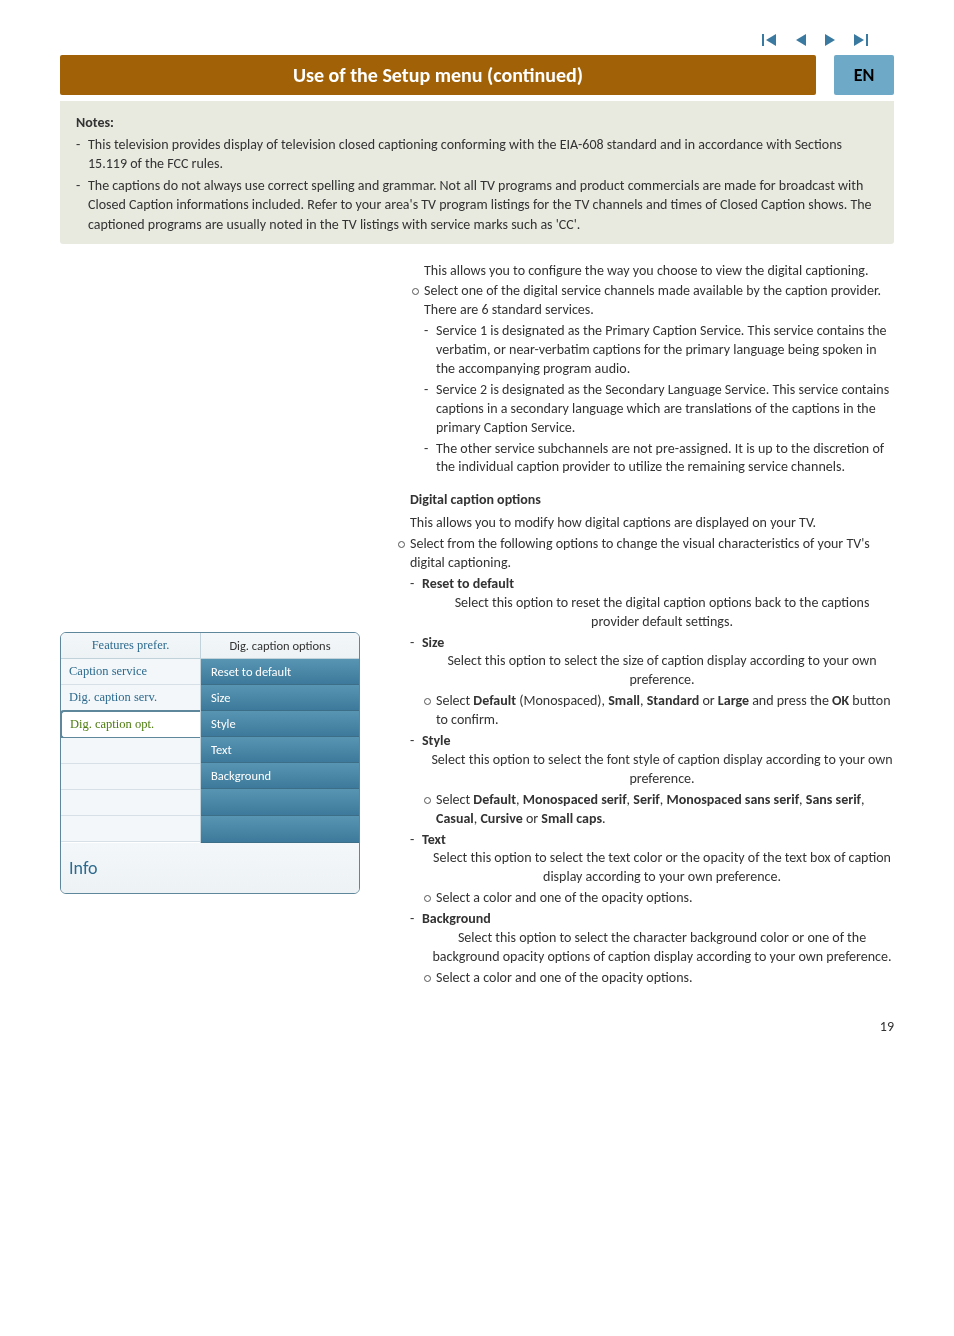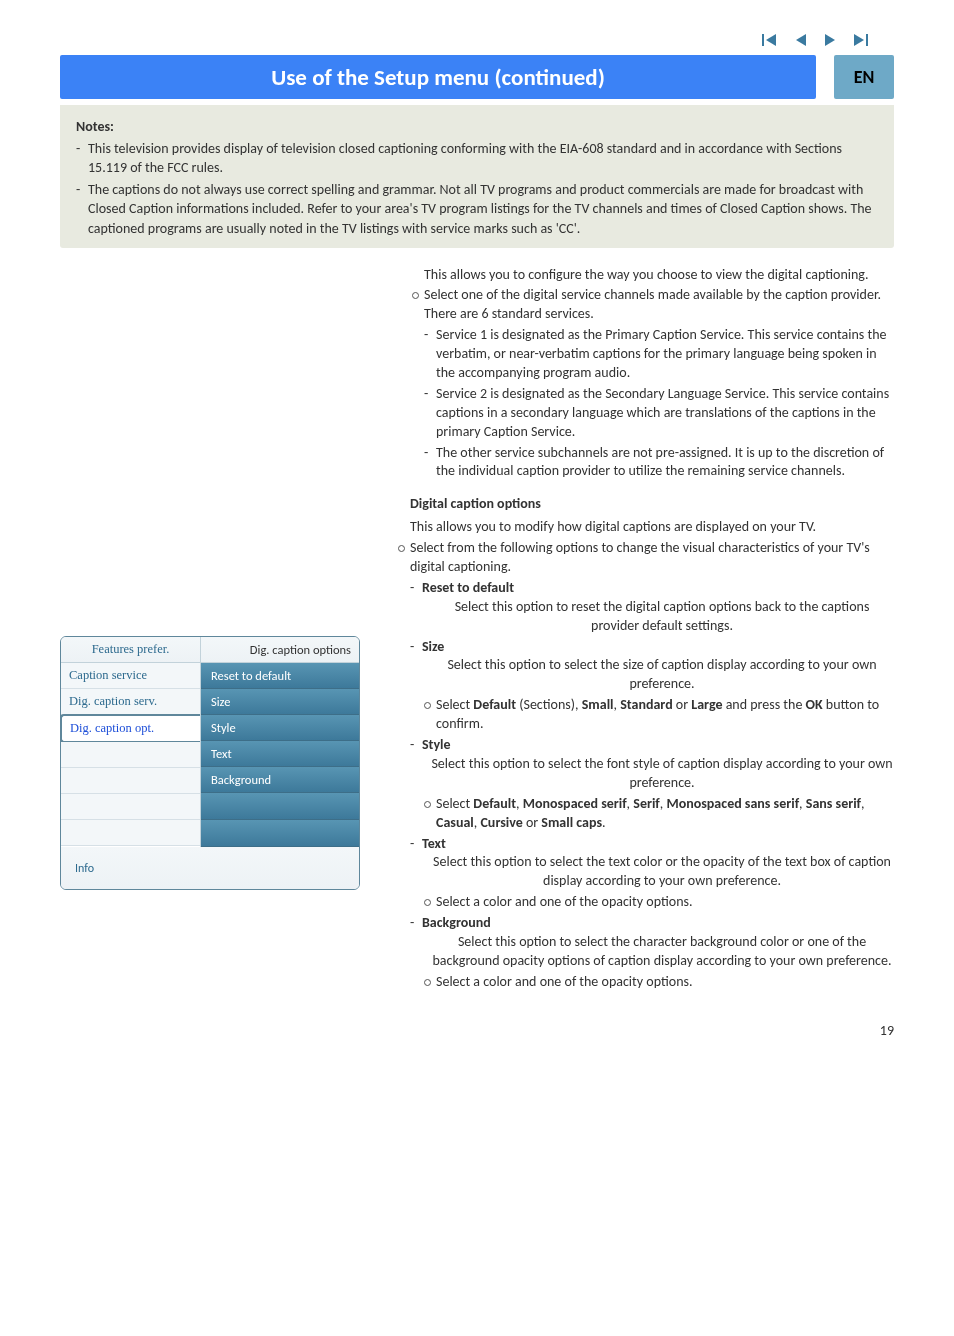--- a/index.html
+++ b/index.html
@@ -9,24 +9,24 @@
     color: #333;
     width: 954px;
     background: #fff;
   }
   .page { padding: 30px 60px 40px 60px; }
   .nav-icons { text-align: right; padding-right: 20px; }
   .nav-icons svg { margin: 0 6px; display:inline-block; vertical-align:middle; }
   .header-row { display: flex; align-items: stretch; margin-top: 8px; }
   .title-bar {
     flex: 1;
-    background: #3b82f6;
+    background: #a16207;
     color: #fff;
     font-weight: bold;
-    font-size: 23px;
+    font-size: 20px;
     padding: 8px 0;
     text-align: center;
     border-radius: 2px;
   }
   .gap { width: 18px; }
   .lang-badge {
     width: 60px;
     background: #6ea9c7;
     color: #000000;
     font-weight: bold;
@@ -71,26 +71,26 @@
   .panel-header {
     color: #2d6a8e;
     padding: 6px 10px;
     border-bottom: 1px solid #c2d2da;
     background: linear-gradient(#f3f7f9,#e6eef2);
   }
   .panel-body { display:flex; }
   .panel-left { width: 140px; border-right: 1px solid #c2d2da; font-family: Liberation Serif, serif; }
   .panel-right { flex:1; }
   .cellH { padding:5px 8px; color:#2d6a8e; text-align:center; border-bottom:1px solid #c2d2da; background:linear-gradient(#f3f7f9,#edf2f5); font-size:12.5px;}
-  .cellHR { padding:5px 8px; color:#333; text-align:right; border-bottom:1px solid #c2d2da; background:linear-gradient(#f3f7f9,#edf2f5); font-size:12.5px;}
+  .cellHR { padding:5px 8px; color:#333; text-align:center; border-bottom:1px solid #c2d2da; background:linear-gradient(#f3f7f9,#edf2f5); font-size:12.5px;}
   .cellL { padding:5px 8px; color:#2d6a8e; border-bottom:1px solid #d6e0e6; background:#f3f7f9; font-size:12.5px;}
-  .cellL.sel { background:#fff; color:#1d4ed8; border:2px solid #5f879b; border-right:none; margin:-1px 0 -1px -1px; border-radius:4px 0 0 4px; }
+  .cellL.sel { background:#fff; color:#4d7c0f; border:2px solid #5f879b; border-right:none; margin:-1px 0 -1px -1px; border-radius:4px 0 0 4px; }
   .cellR { padding:5px 10px; color:#fff; background:linear-gradient(#5895b3,#3d799a); border-bottom:1px solid #3d6e88; font-size:12.5px;}
   .cellR.empty { height:27px; }
-  .panel-info { padding:14px 14px; color:#2d6a8e; background:linear-gradient(#f3f7f9,#edf2f5); font-size:12px; }
+  .panel-info { padding:14px 8px; color:#2d6a8e; background:linear-gradient(#f3f7f9,#edf2f5); font-size:18px; }
   .pg-num { text-align:right; margin-top:30px; font-size:14px; }
   b { font-weight:bold; }
   .spacer { height:14px; }
 </style>
 </head>
 <body>
 
 <div class="page">
 
   <div class="nav-icons">
@@ -191,21 +191,21 @@
         </div>
       <div class="sub2" style="margin-left:20px;">Select this option to reset the digital caption options back to the captions provider default settings.</div>
 
       <div class="dash-row" style="margin-left:0;">
           <span class="d">-</span>
           <span><b>Size</b></span>
         </div>
       <div class="sub2" style="margin-left:20px;">Select this option to select the size of caption display according to your own preference.</div>
       <div class="circ-inner" style="margin-left:12px;">
           <span class="m"></span>
-          <span><span>Select </span><b>Default</b><span> (Sections), </span><b>Small</b><span>, </span><b>Standard</b><span> or </span><b>Large</b><span> and press the </span><b>OK</b><span> button to confirm.</span></span>
+          <span><span>Select </span><b>Default</b><span> (Monospaced), </span><b>Small</b><span>, </span><b>Standard</b><span> or </span><b>Large</b><span> and press the </span><b>OK</b><span> button to confirm.</span></span>
         </div>
 
       <div class="dash-row" style="margin-left:0;">
           <span class="d">-</span>
           <span><b>Style</b></span>
         </div>
       <div class="sub2" style="margin-left:20px;">Select this option to select the font style of caption display according to your own preference.</div>
       <div class="circ-inner" style="margin-left:12px;">
           <span class="m"></span>
           <span><span>Select </span><b>Default</b>, <b>Monospaced serif</b>, <b>Serif</b>, <b>Monospaced sans serif</b>, <b>Sans serif</b>, <b>Casual</b>, <b>Cursive</b><span> or </span><b>Small caps</b><span>.</span></span>

